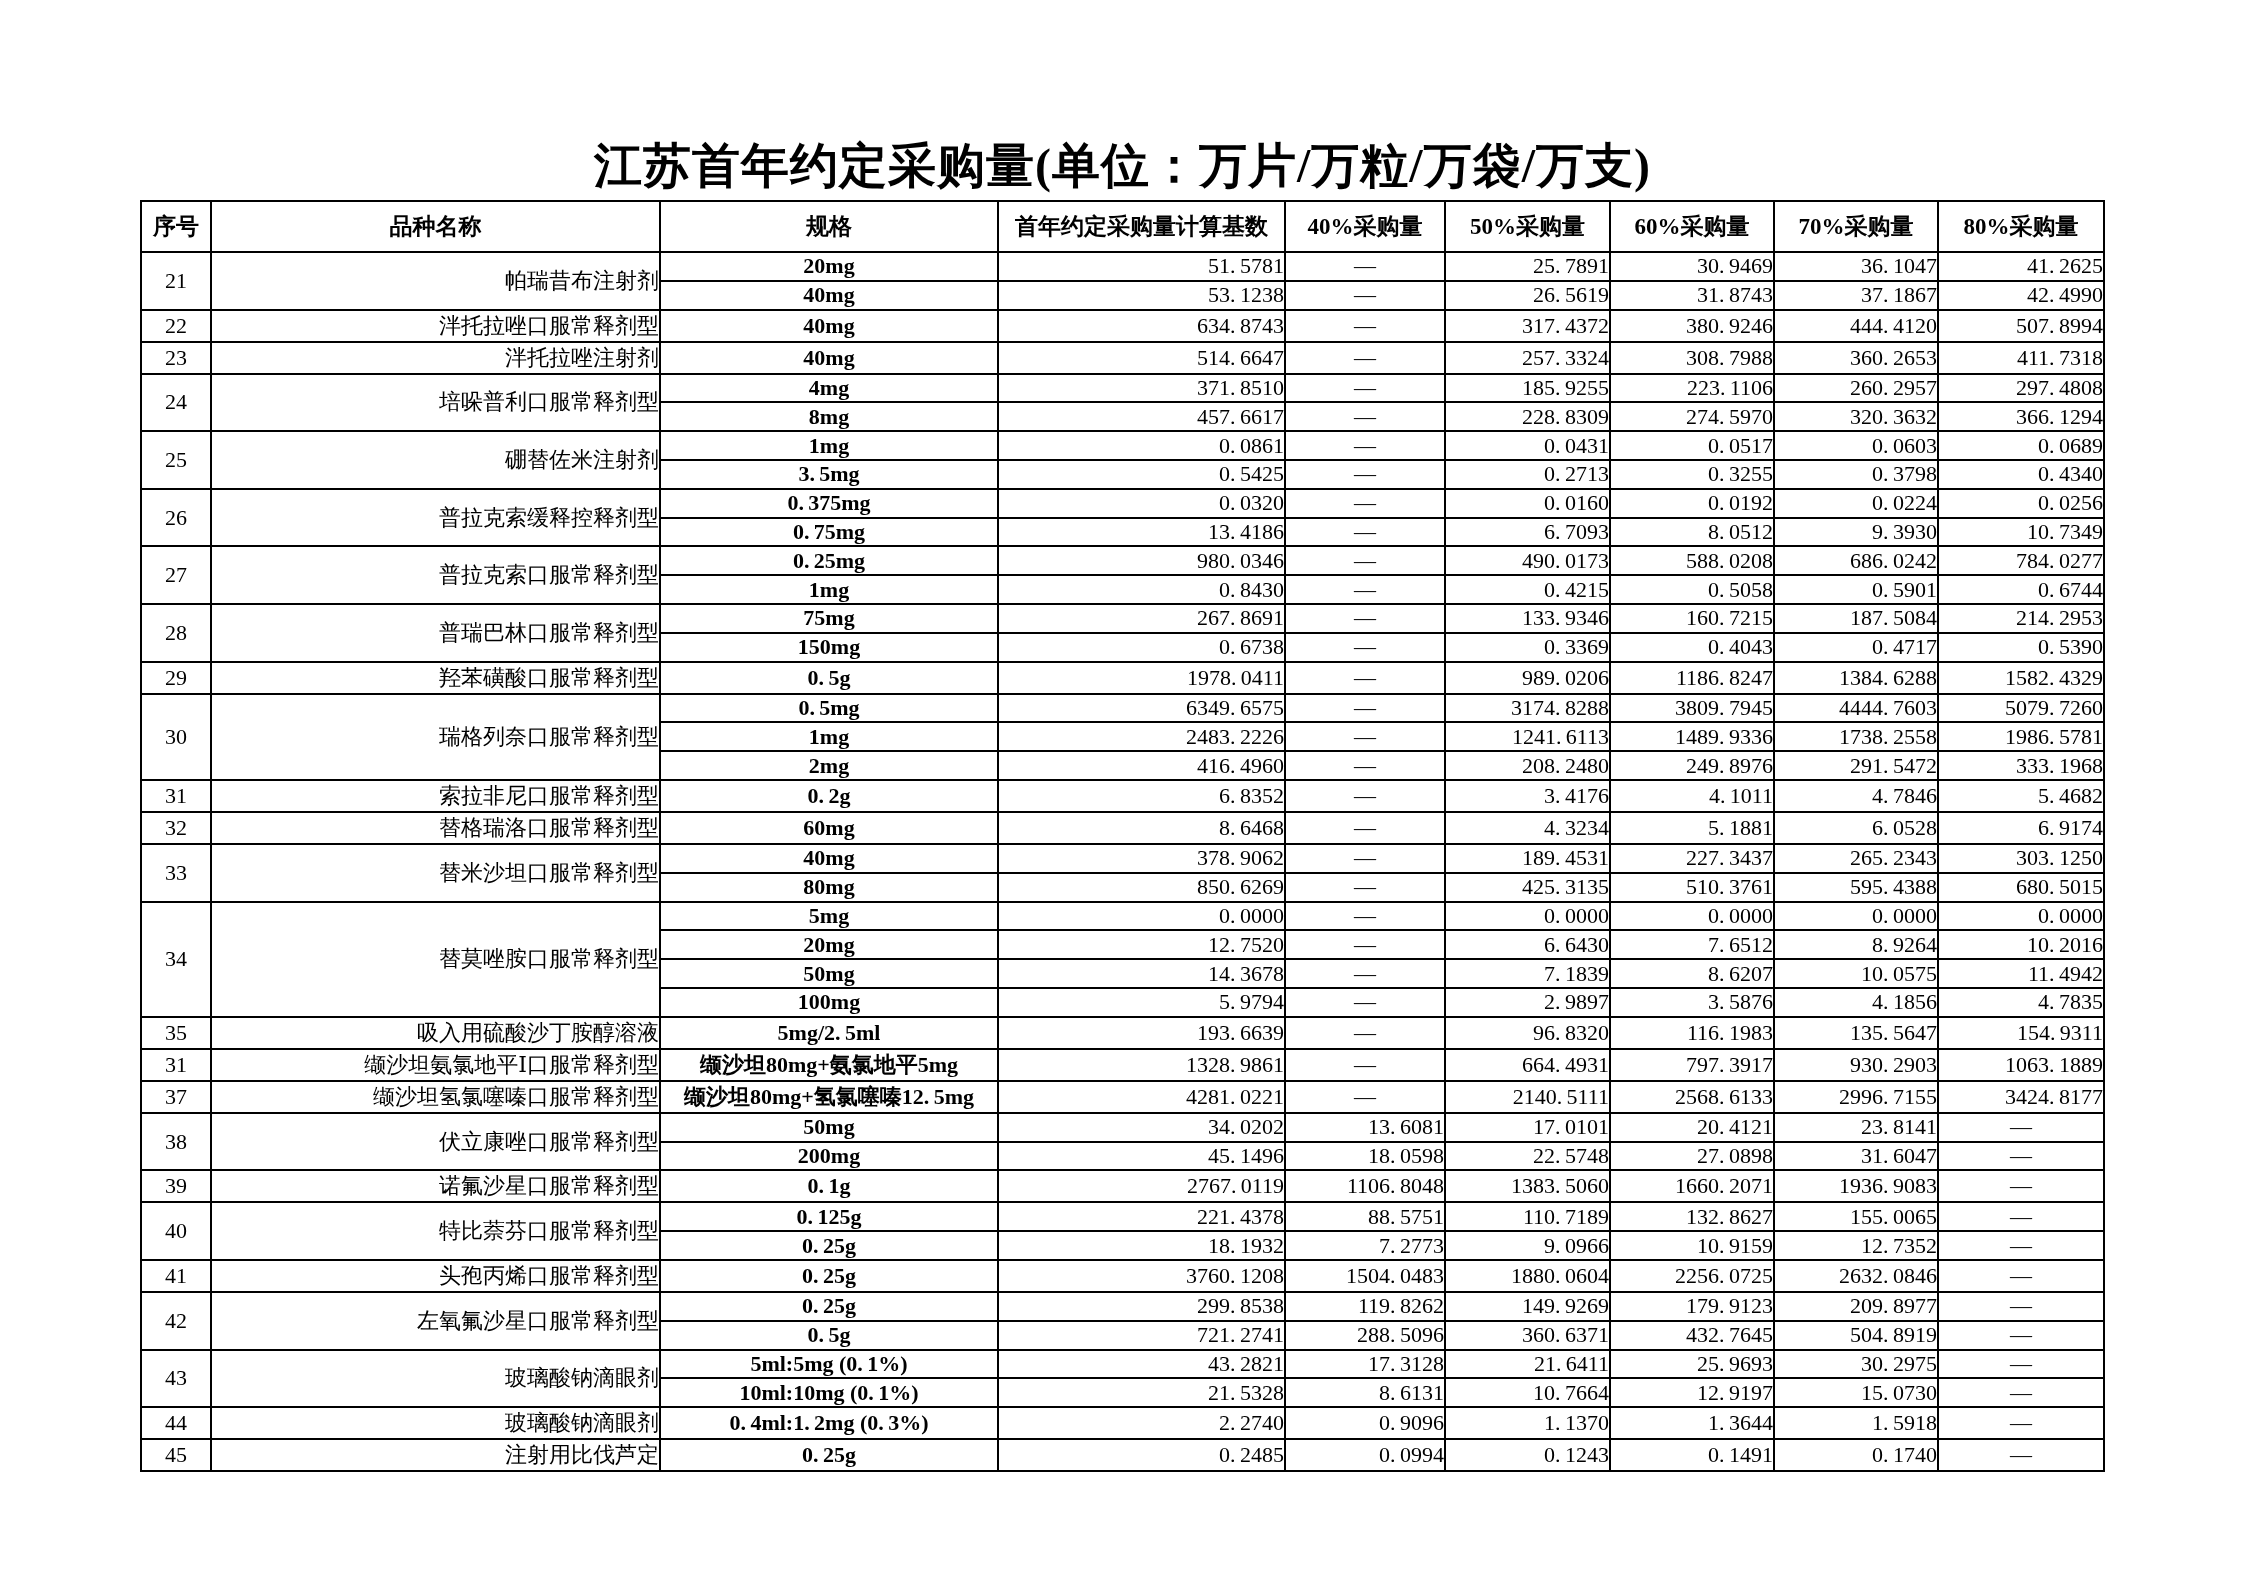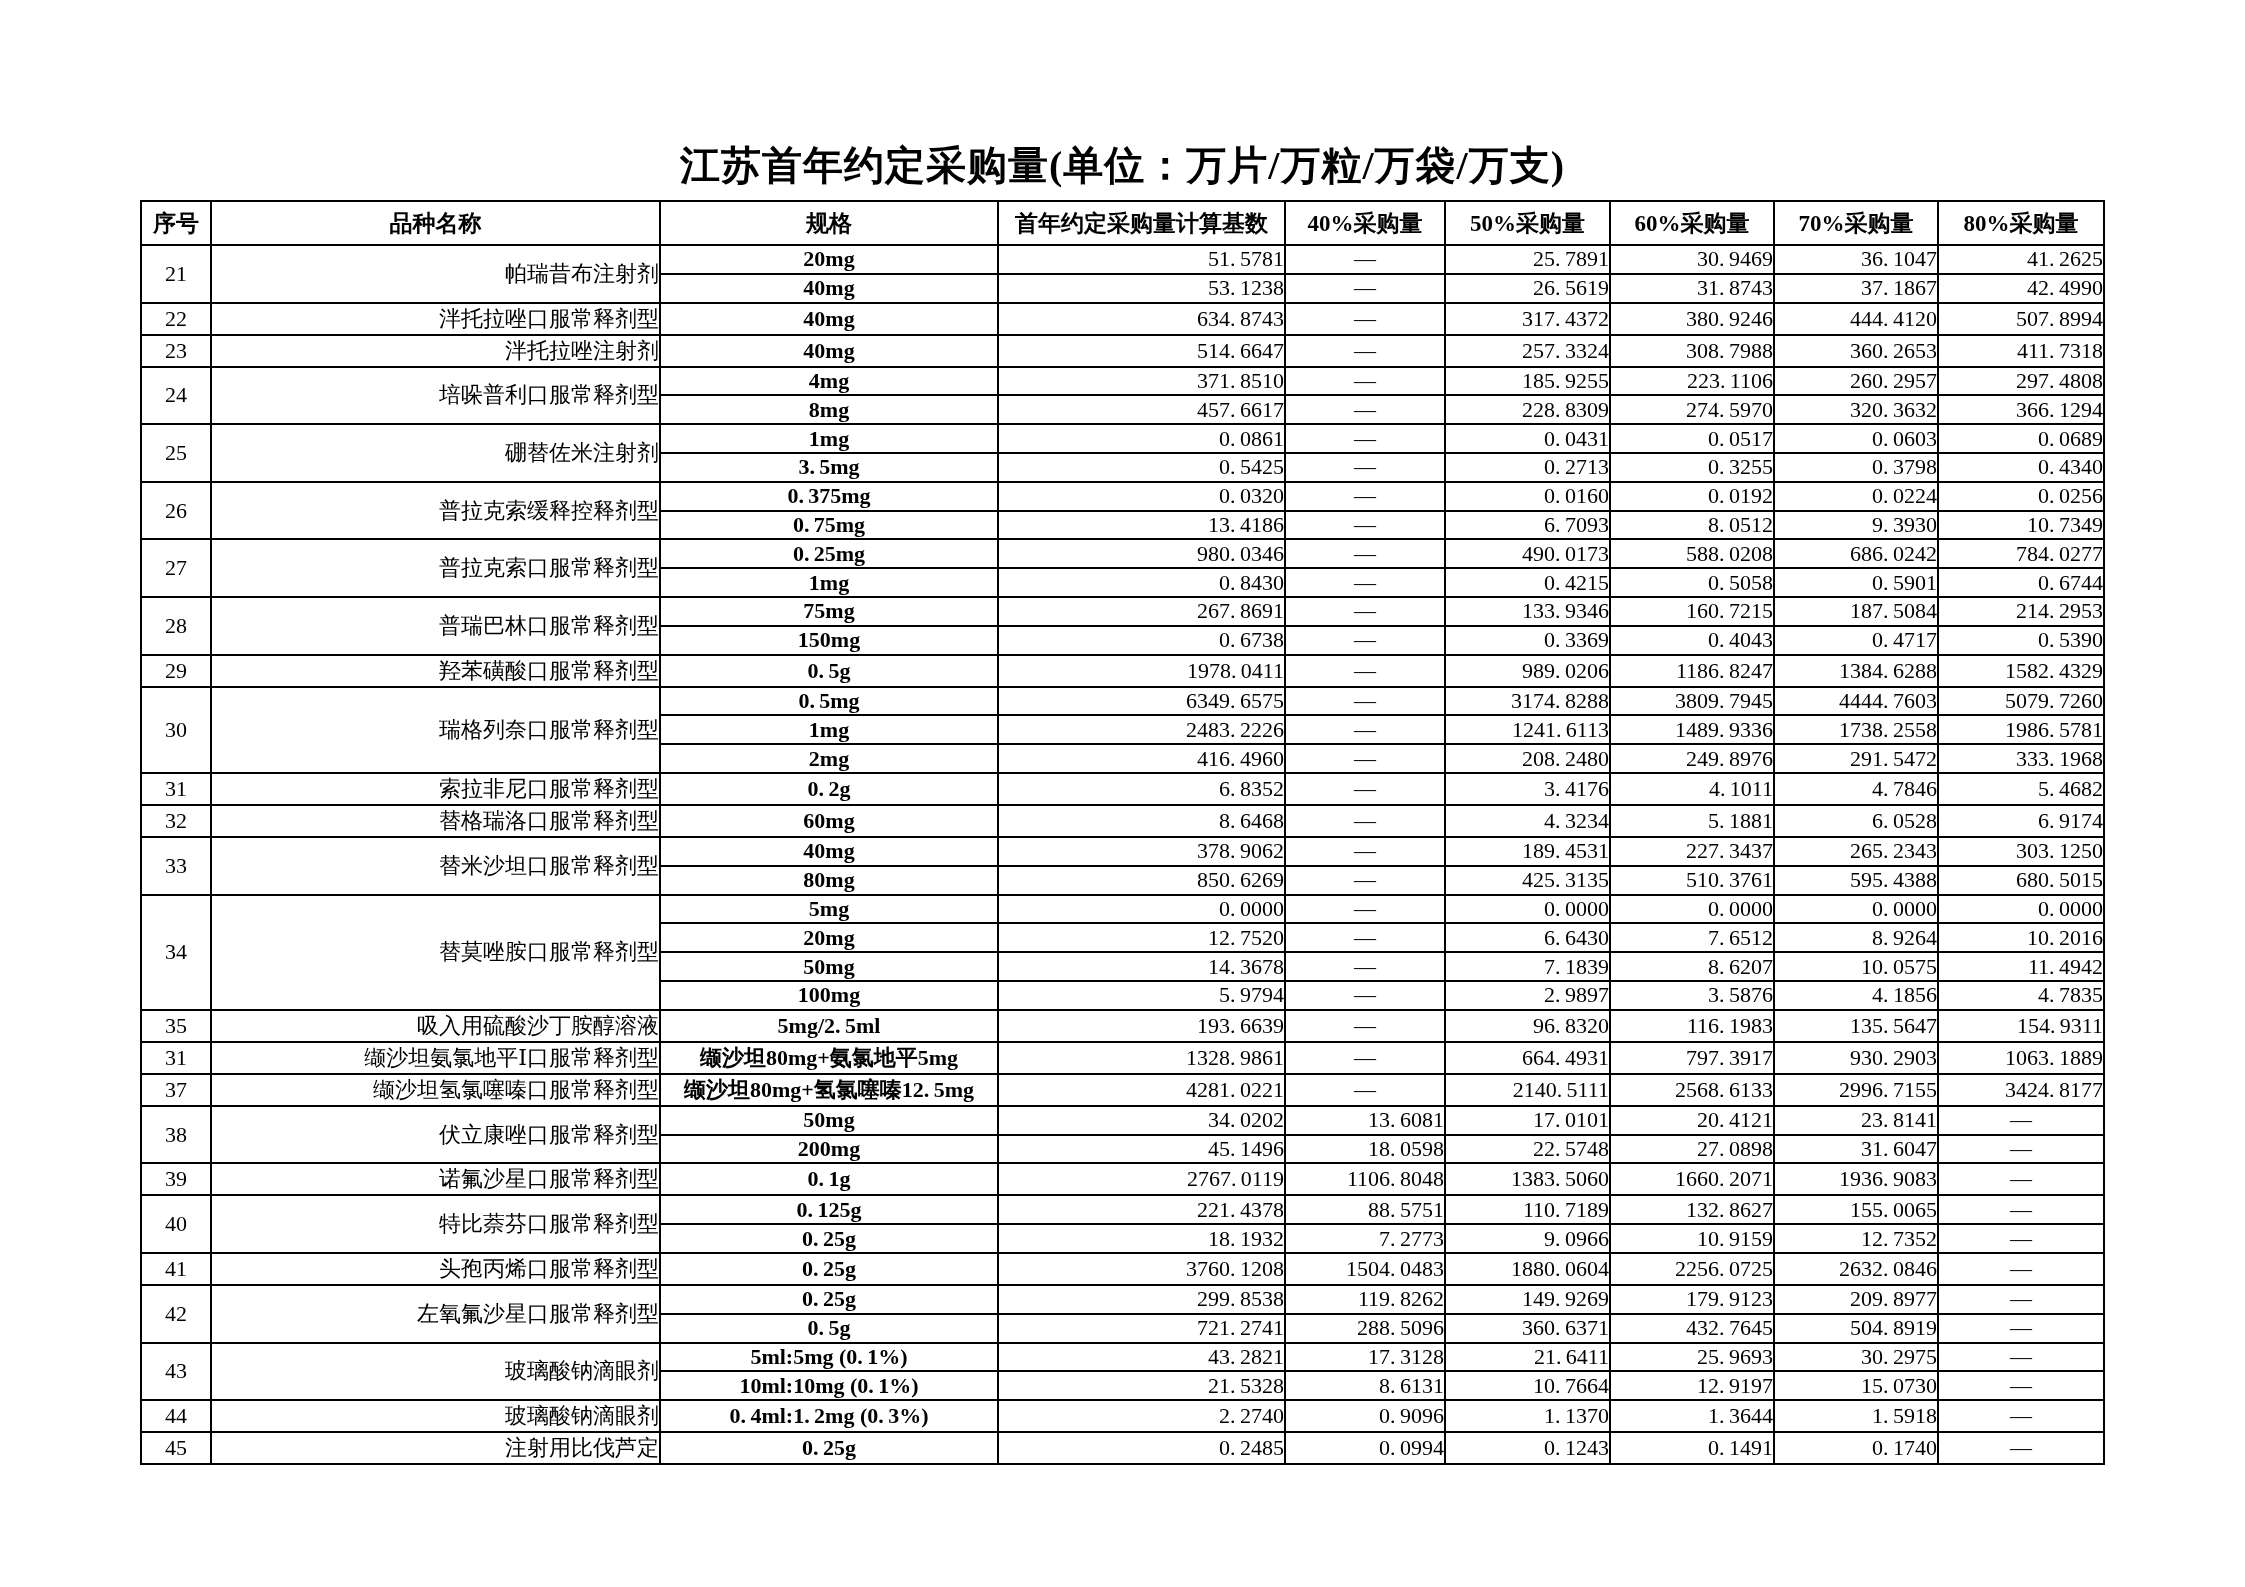--- a/index.html
+++ b/index.html
@@ -2,35 +2,35 @@
 <html><head>
 <meta charset="utf-8">
 <style>
   html,body{margin:0;padding:0;}
   body{
     width:2245px;height:1587px;background:#ffffff;position:relative;
     font-family:"Liberation Serif","DejaVu Serif",serif;color:#000;
   }
   .page-title{
     position:absolute;left:0;top:140px;width:2245px;height:52px;
-    text-align:center;font-size:40px;font-weight:bold;line-height:52px;
+    text-align:center;font-size:48px;font-weight:bold;line-height:52px;
     letter-spacing:1px;white-space:nowrap;
   }
   .table-wrap{position:absolute;left:140px;top:200px;}
   table.proc{
     border-collapse:collapse;table-layout:fixed;width:1963px;
     border:2px solid #000;
   }
   table.proc th,table.proc td{
     border:2px solid #000;overflow:hidden;white-space:nowrap;
     vertical-align:middle;padding:0;
   }
   col.c0{width:70px}col.c1{width:449px}col.c2{width:338px}col.c3{width:287px}
   col.c4{width:160px}col.c5{width:165px}col.c6{width:164px}col.c7{width:164px}col.c8{width:166px}
-  thead tr{height:44px;}
+  thead tr{height:51px;}
   thead th{font-size:23px;font-weight:bold;text-align:center;}
   tbody tr{height:28.8px;}
   td.no{font-size:22px;text-align:center;}
   td.name{font-size:22px;text-align:right;}
   td.spec{font-size:22px;text-align:center;font-weight:bold;}
   td.num{font-size:22px;text-align:right;padding-right:9px;}
   td.num.dash{text-align:center;padding-right:0;}
 </style>
 </head>
 <body>

